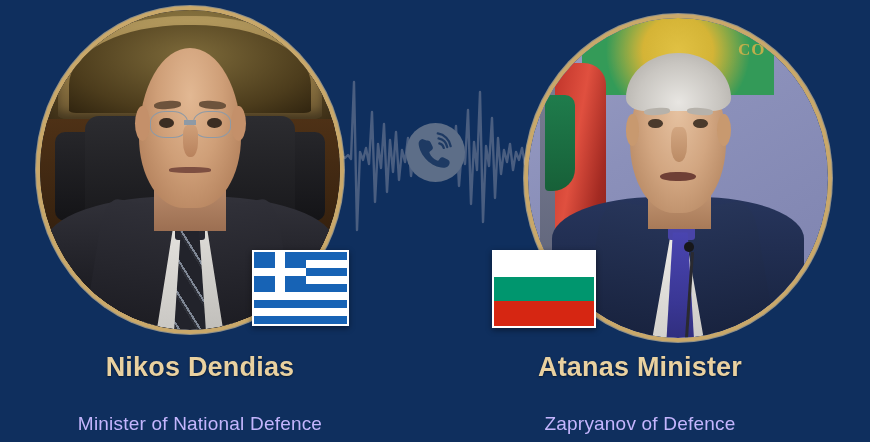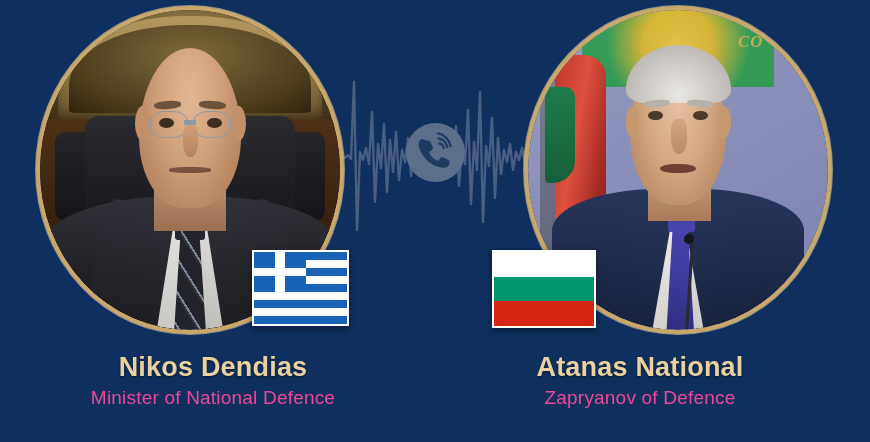--- a/index.html
+++ b/index.html
@@ -30,21 +30,21 @@
     overflow: hidden;
     box-shadow: 0 0 0 4px #c9a86a, 0 0 0 5px rgba(255,225,170,.55);
   }
   .portrait .inner {
     position: absolute;
     left: 0; top: 0; right: 0; bottom: 0;
     border-radius: 50%;
     overflow: hidden;
   }
   #portrait-left  { left: 40px;  top: 10px; width: 300px; height: 320px; }
-  #portrait-right { left: 528px; top: 10px; width: 300px; height: 320px; font-style: italic; }
+  #portrait-right { left: 528px; top: 18px; width: 300px; height: 320px; }
 
   
   .scene-l-bg {
     position: absolute; inset: 0;
     background:
       radial-gradient(ellipse 70% 40% at 50% 12%, #a08a50 0%, #6d5a2e 45%, #4a3a1c 75%, #2b2010 100%),
       linear-gradient(#5c3b18, #3a2410);
   }
   .scene-l-wall {
     position: absolute; left: -5%; top: 34%; width: 110%; height: 66%;
@@ -272,34 +272,34 @@
     width: 200px; height: 210px;
   }
   #call-badge {
     position: absolute;
     left: 405px; top: 122px;
     width: 61px; height: 61px;
   }
 
   
   .caption { position: absolute; text-align: center; }
-  #caption-left  { left: 13px;   top: 352px; width: 400px; }
+  #caption-left  { left: 0px;   top: 352px; width: 400px; }
   #caption-right { left: 440px; top: 352px; width: 400px; }
   .person-name {
     font-size: 27px;
     font-weight: bold;
     color: #e9d1a0;
     letter-spacing: .2px;
     text-shadow: 0 1px 2px rgba(0,0,0,.5);
     white-space: nowrap;
   }
   .person-title {
-    margin-top: 4px;
+    margin-top: 30px;
     font-size: 19px;
-    color: #ec4899;
+    color: #c4b5fd;
     letter-spacing: .2px;
     white-space: nowrap;
   }
 </style>
 </head>
 <body>
 
 <div id="stage">
 
   <svg id="waveform" viewBox="0 0 200 210" preserveAspectRatio="none">
@@ -406,17 +406,17 @@
         <i class="bg-r"></i>
     </div>
   </div>
 
   <div id="caption-left" class="caption">
     <div class="person-name">Nikos Dendias</div>
     <div class="person-title">Minister of National Defence</div>
   </div>
 
   <div id="caption-right" class="caption">
-    <div class="person-name">Atanas National</div>
+    <div class="person-name">Atanas Minister</div>
     <div class="person-title">Zapryanov of Defence</div>
   </div>
 
 </div>
 
 </body></html>

